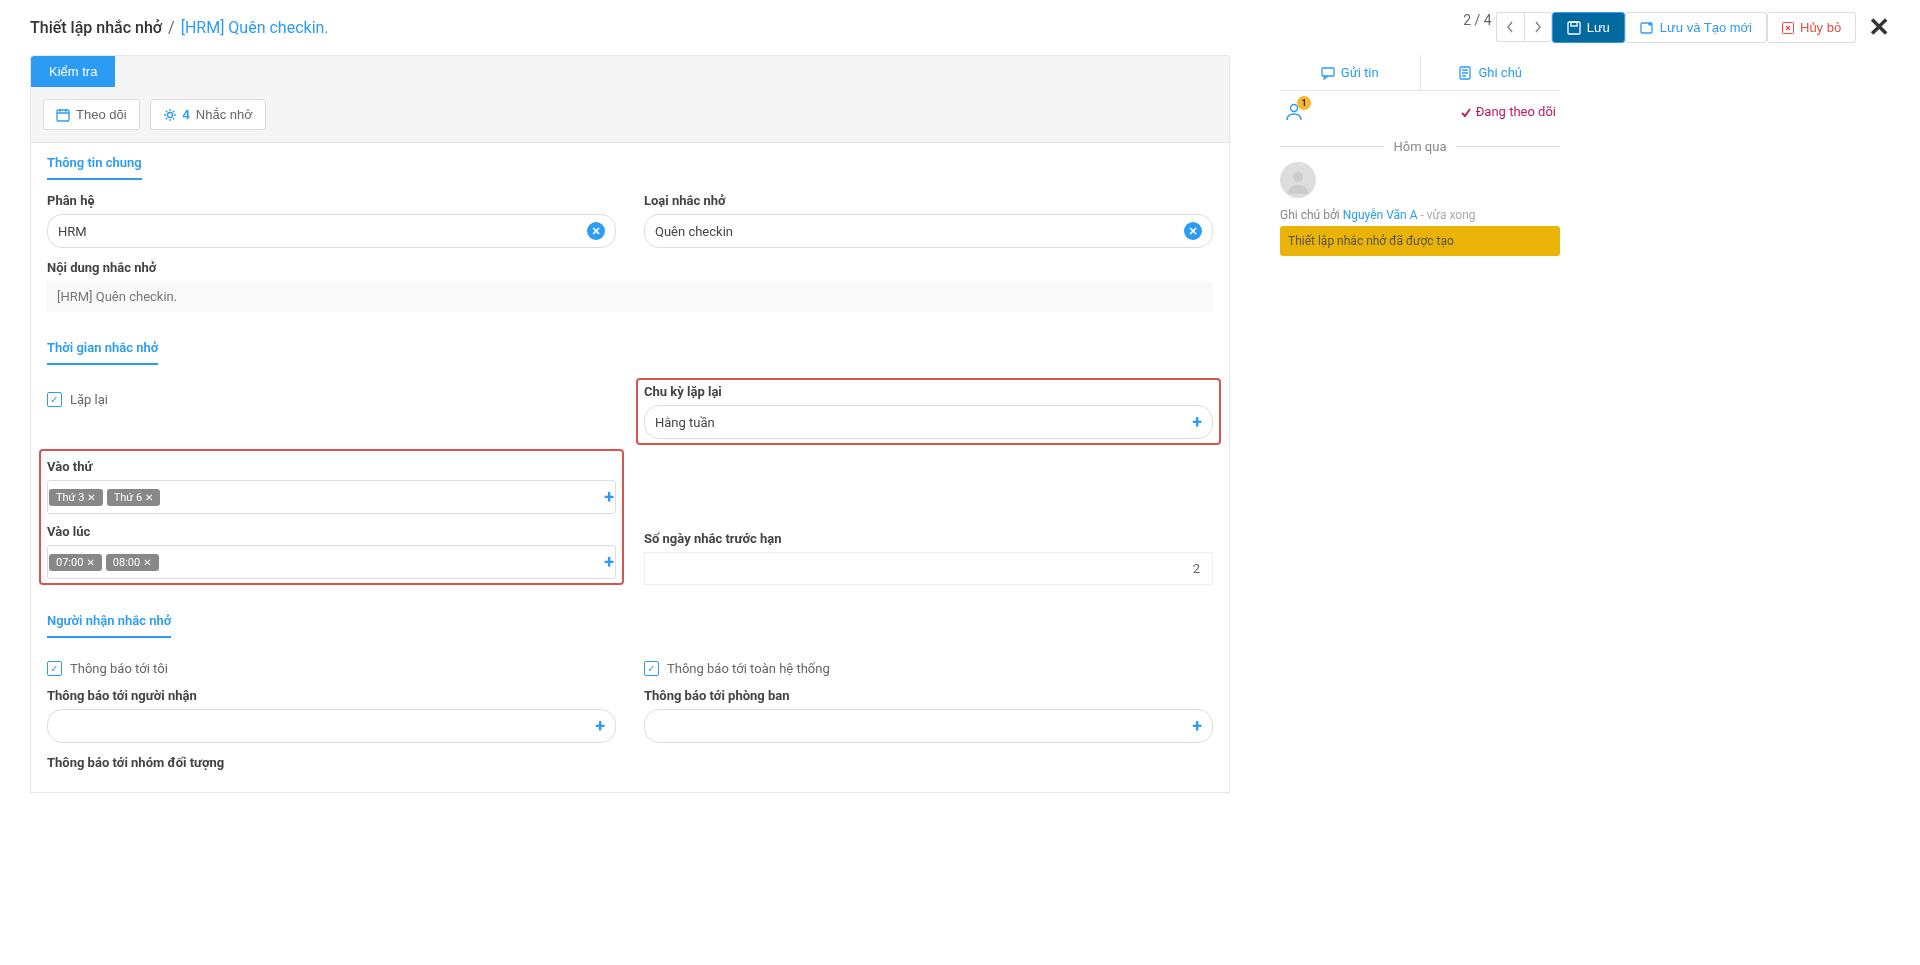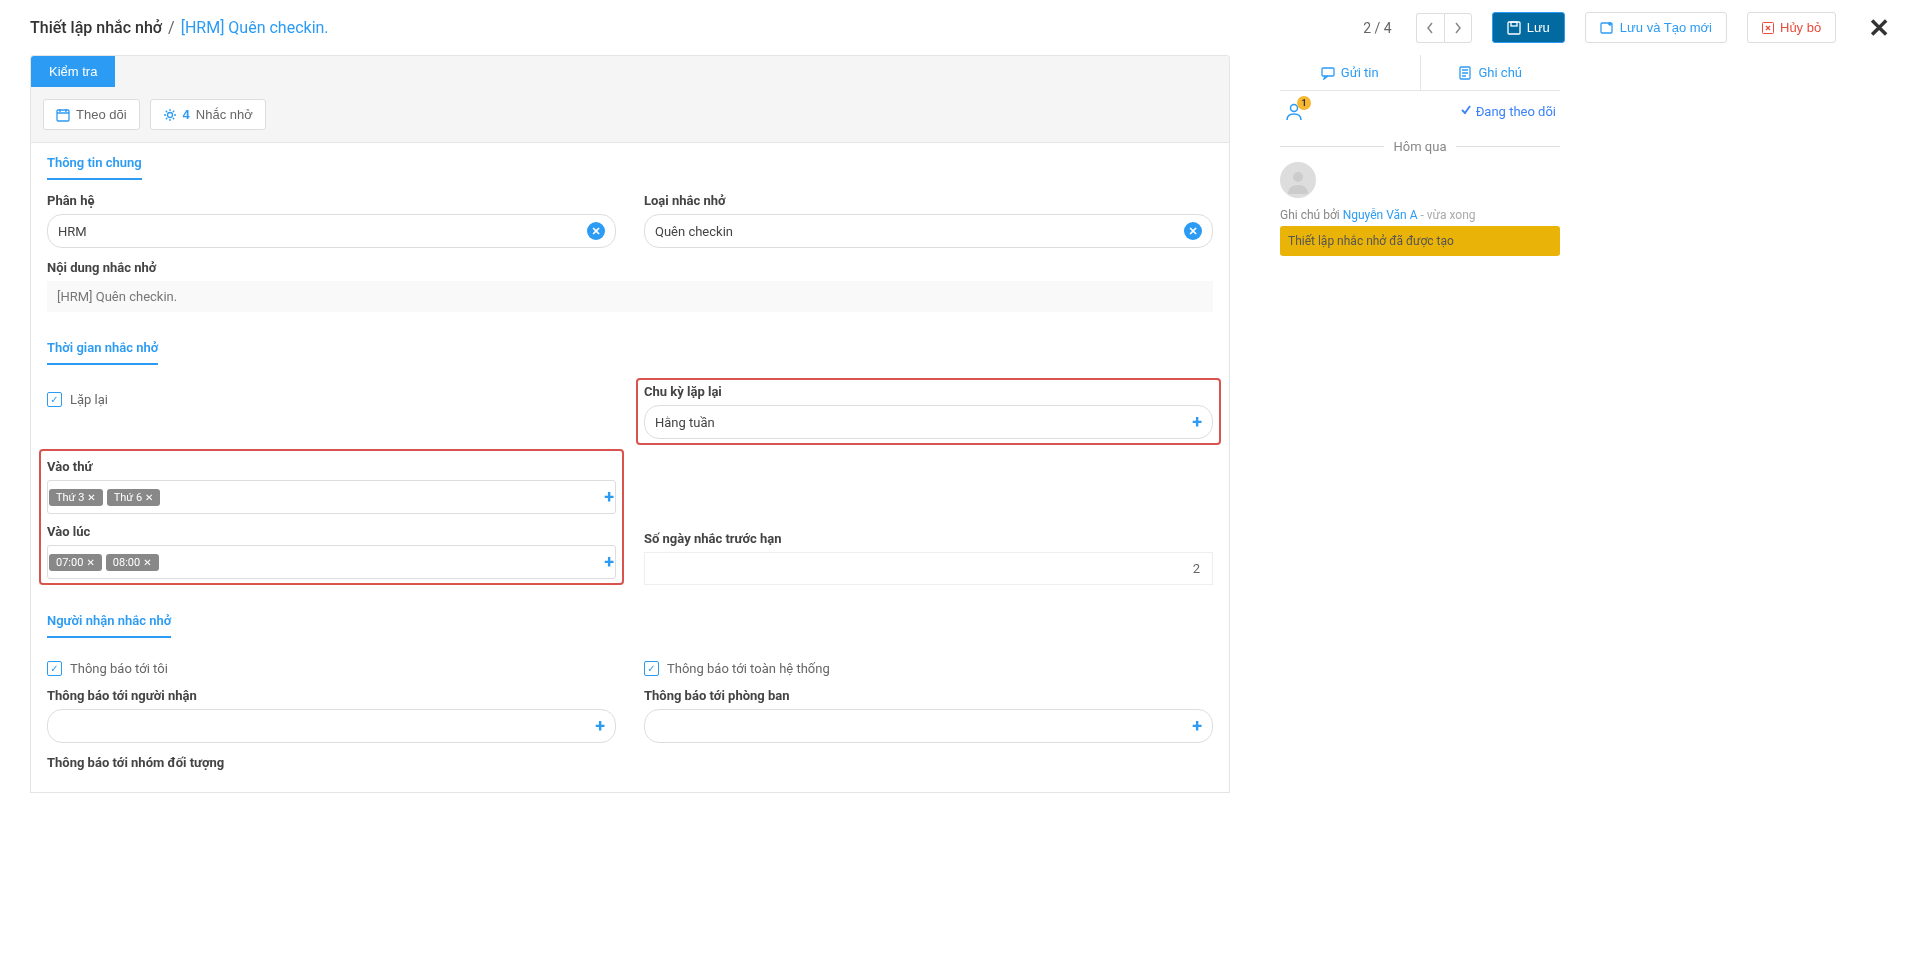--- a/index.html
+++ b/index.html
@@ -3,21 +3,21 @@
   <meta charset="utf-8">
   <style>
     * { box-sizing: border-box; margin: 0; padding: 0; }
     body { font-family: -apple-system, BlinkMacSystemFont, 'Segoe UI', Roboto, sans-serif; font-size: 13px; color: #333; background: #fff; }
     
     .header { display: flex; align-items: center; padding: 12px 30px; }
     .breadcrumb { display: flex; align-items: center; gap: 6px; font-size: 16px; }
     .breadcrumb-title { color: #333; font-weight: 500; }
     .breadcrumb-sep { color: #666; }
     .breadcrumb-current { color: #2b9bf4; }
-    .header-right { margin-left: auto; display: flex; align-items: center; gap: 20px; }
+    .header-right { margin-left: auto; display: flex; align-items: flex-start; gap: 0; }
     .page-counter { color: #666; font-size: 14px; margin-right: 4px; }
     .nav-btn { width: 28px; height: 30px; border: 1px solid #ddd; background: #fff; border-radius: 3px; display: flex; align-items: center; justify-content: center; cursor: pointer; color: #888; }
     .nav-group { display: flex; }
     .nav-group .nav-btn:first-child { border-radius: 3px 0 0 3px; border-right: none; }
     .nav-group .nav-btn:last-child { border-radius: 0 3px 3px 0; }
     .btn { padding: 7px 14px; border-radius: 3px; border: 1px solid #ddd; background: #fff; cursor: pointer; display: flex; align-items: center; gap: 6px; font-size: 13px; }
     .btn-primary { background: #0369a1; border-color: #2b9bf4; color: #fff; }
     .btn-outline-primary { color: #2b9bf4; border-color: #ddd; }
     .btn-outline-danger { color: #e74c3c; border-color: #ddd; }
     .close-x { font-size: 26px; font-weight: bold; cursor: pointer; margin-left: 12px; color: #333; }
@@ -60,21 +60,21 @@
     
     .highlight-box { border: 2.5px solid #d9534f; border-radius: 4px; padding: 4px 6px; margin-left: -8px; margin-right: -8px; }
     
     .side-tabs { display: flex; border-bottom: 1px solid #e5e5e5; }
     .side-tab { flex: 1; padding: 10px 8px; text-align: center; color: #2b9bf4; cursor: pointer; display: flex; align-items: center; justify-content: center; gap: 6px; font-size: 13px; }
     .side-tab:first-child { border-right: 1px solid #e5e5e5; }
     
     .side-status { display: flex; align-items: center; justify-content: space-between; padding: 10px 4px; }
     .user-icon { position: relative; color: #2b9bf4; font-size: 18px; }
     .user-badge { position: absolute; top: -5px; right: -7px; background: #f7b731; color: #333; font-size: 9px; width: 14px; height: 14px; border-radius: 50%; display: flex; align-items: center; justify-content: center; font-weight: bold; }
-    .following { color: #3b82f6; display: flex; align-items: flex-start; gap: 4px; font-size: 13px; }
+    .following { color: #be185d; display: flex; align-items: flex-end; gap: 4px; font-size: 13px; }
     
     .day-divider { display: flex; align-items: center; gap: 10px; margin: 8px 0; color: #888; font-size: 13px; }
     .day-divider::before, .day-divider::after { content: ''; flex: 1; height: 1px; background: #ddd; }
     
     .log-entry { display: flex; gap: 10px; margin-top: 8px; flex-direction: column; }
     .avatar { width: 36px; height: 36px; border-radius: 50%; background: #ddd; display: flex; align-items: center; justify-content: center; color: #aaa; flex-shrink: 0; }
     .log-body { flex: 1; font-size: 12px; }
     .log-meta { color: #888; display: block; margin-bottom: 2px; }
     .log-user { color: #2b9bf4; }
     .log-time { color: #aaa; }

